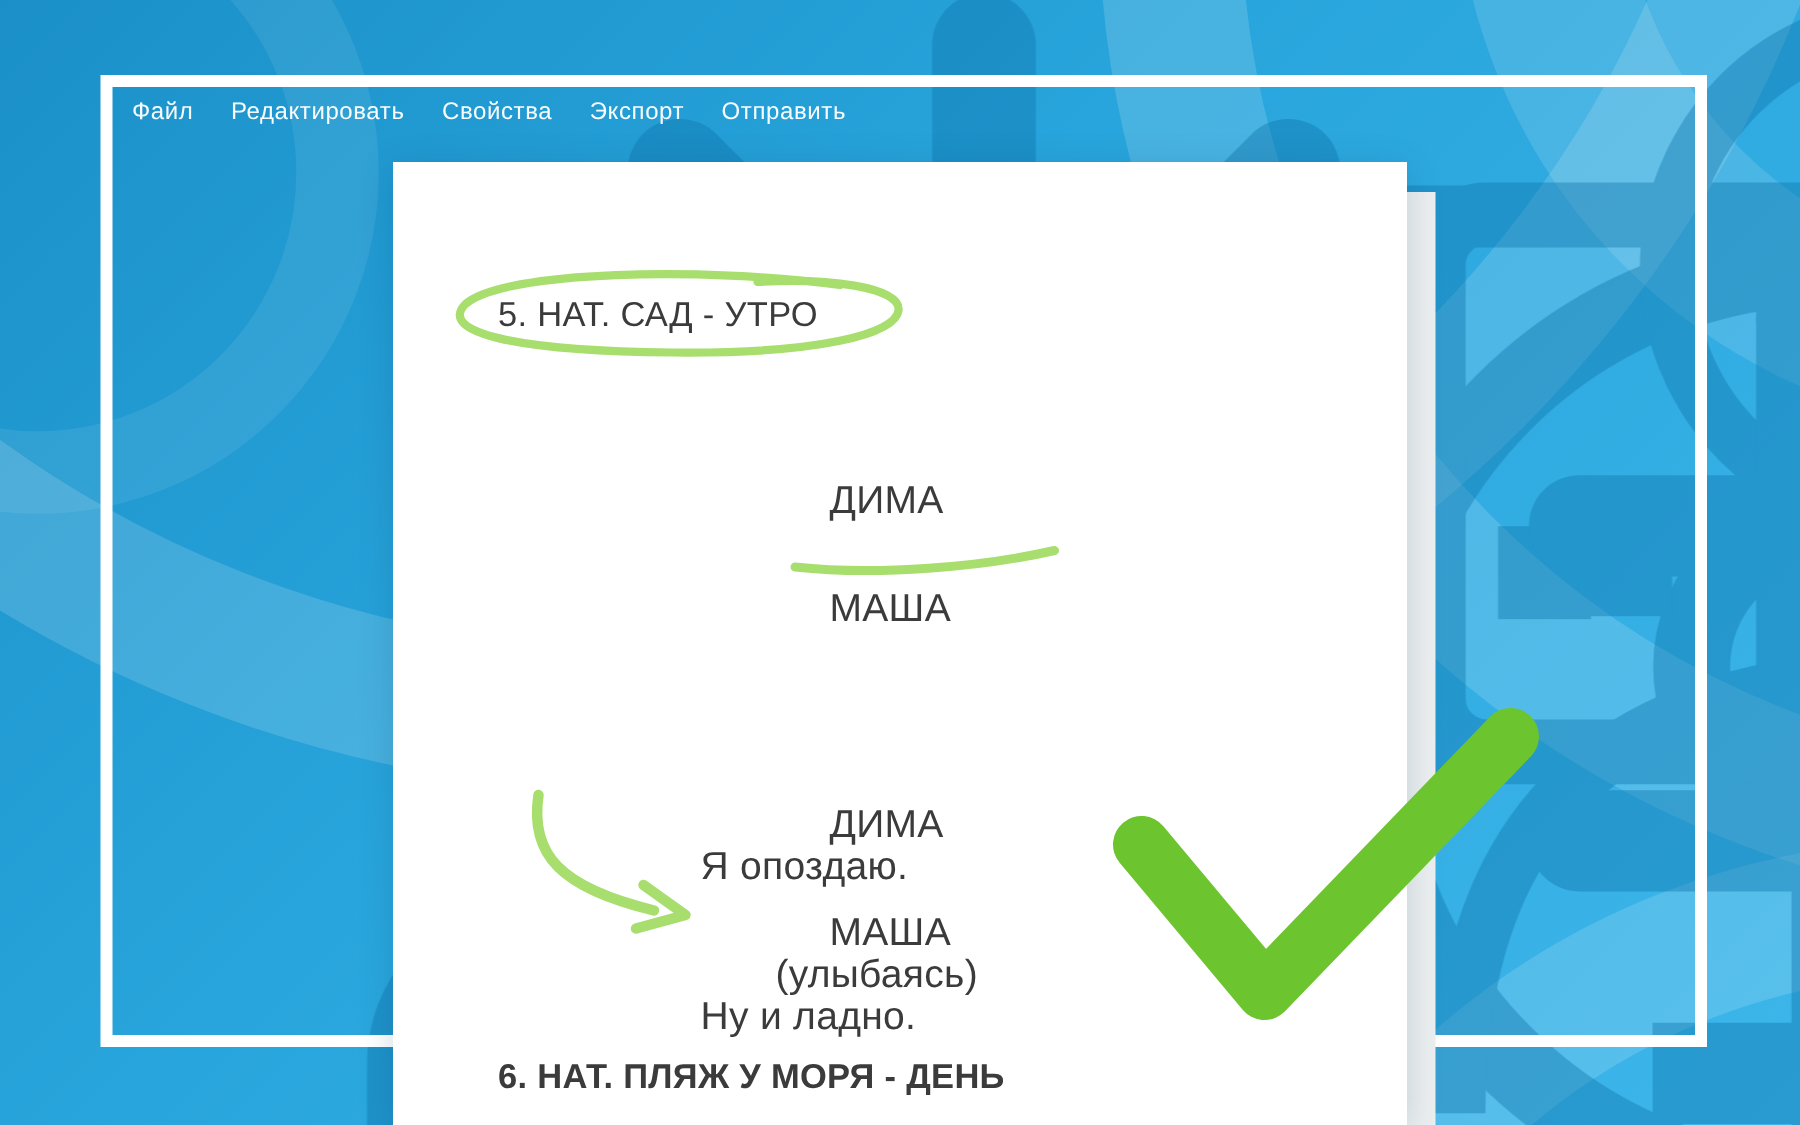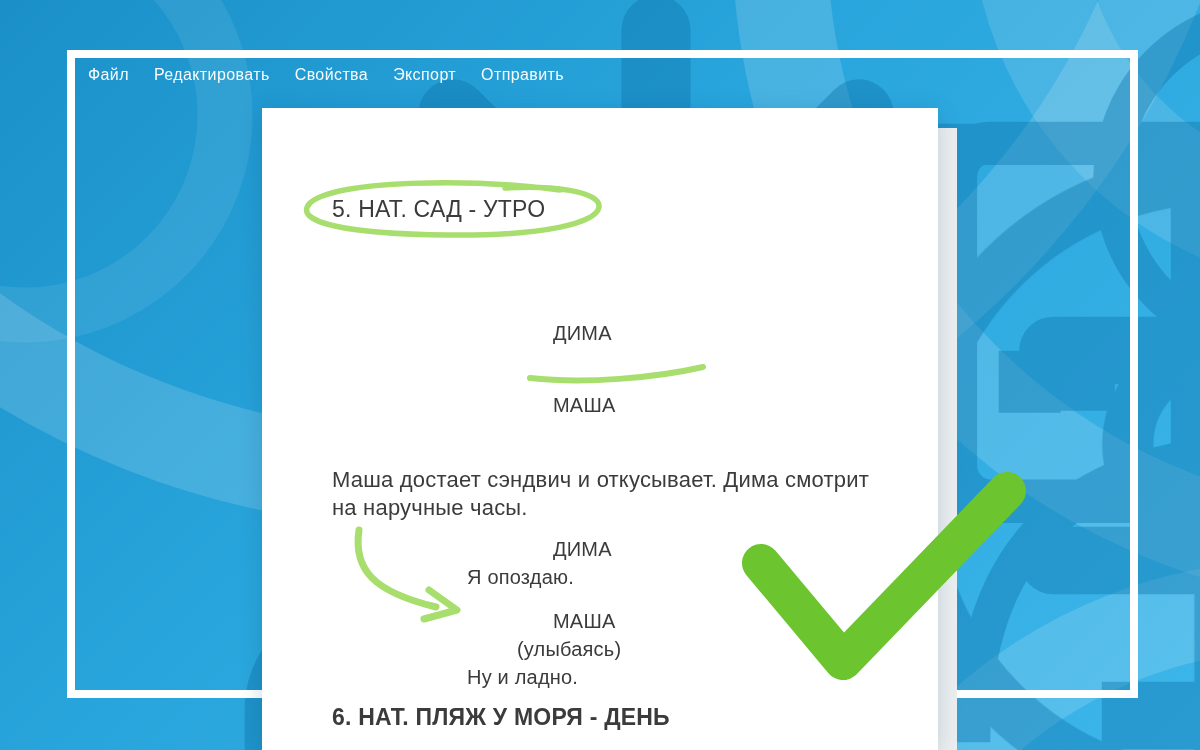--- a/index.html
+++ b/index.html
@@ -25,21 +25,21 @@
     z-index:3;
   }
   .page{
     position:absolute;left:262px;top:108px;width:676px;height:642px;
     background:#ffffff;z-index:4;
     box-shadow:0 4px 22px rgba(10,60,95,.18);
   }
   .page .blk{position:absolute;color:#3b3b3b;letter-spacing:.2px;}
   .b-heading{font-size:23px;}
   .b-action{font-size:22px;line-height:28px;white-space:pre-line;}
-  .b-character,.b-dialogue,.b-paren{font-size:20px;line-height:26px;}
+  .b-character,.b-dialogue,.b-paren{font-size:26px;line-height:26px;}
   svg.overlay{position:absolute;left:0;top:0;z-index:6;pointer-events:none;}
 </style>
 </head>
 <body>
 
 <svg class="decor" width="1200" height="750" viewBox="0 0 1200 750">
   <defs>
     <symbol id="sym-bulb" viewBox="0 0 100 150">
       <circle cx="50" cy="42" r="30" fill="none" stroke="currentColor" stroke-width="5"></circle>
       <circle cx="50" cy="38" r="9" fill="none" stroke="currentColor" stroke-width="5"></circle>
@@ -159,22 +159,20 @@
   <span>Экспорт</span>
   <span>Отправить</span>
 </nav>
 
 <div class="page2"></div>
 
 <div class="page">
   <div class="blk b-heading" style="left:70px;  top:88px;text-align:right;">5. НАТ. САД - УТРО</div>
   <div class="blk b-character" style="left:291px; top:212px;">ДИМА</div>
   <div class="blk b-character" style="left:291px; top:284px;">МАША</div>
-  <div class="blk b-action" style="left:70px;  top:358px;">Маша достает сэндвич и откусывает. Дима смотрит
-на наручные часы.</div>
   <div class="blk b-character" style="left:291px; top:428px;">ДИМА</div>
   <div class="blk b-dialogue" style="left:205px; top:456px;">Я опоздаю.</div>
   <div class="blk b-character" style="left:291px; top:500px;">МАША</div>
   <div class="blk b-paren" style="left:255px; top:528px;">(улыбаясь)</div>
   <div class="blk b-dialogue" style="left:205px; top:556px;">Ну и ладно.</div>
   <div class="blk b-heading" style="left:70px;  top:596px;font-weight:bold;">6. НАТ. ПЛЯЖ У МОРЯ - ДЕНЬ</div>
 </div>
 
 <svg class="overlay" width="1200" height="750" viewBox="0 0 1200 750">
   <g fill="none" stroke="#a8de6e" stroke-linecap="round" stroke-linejoin="round">

